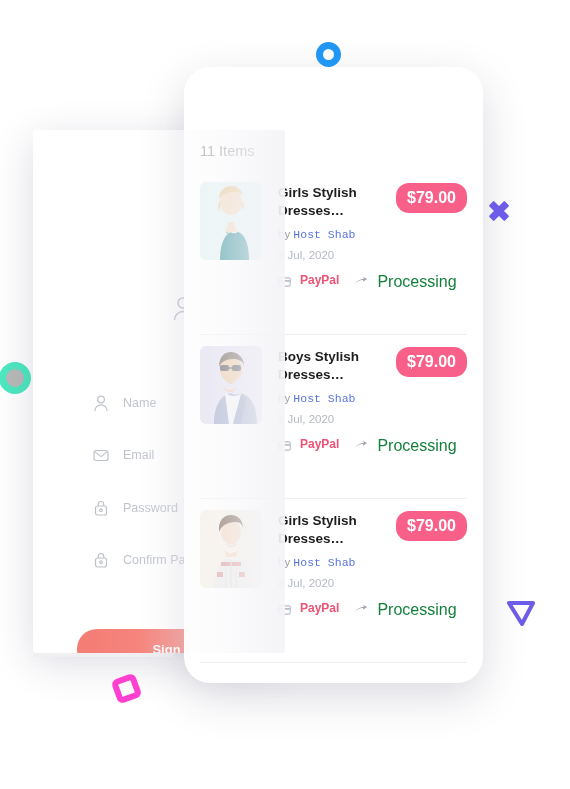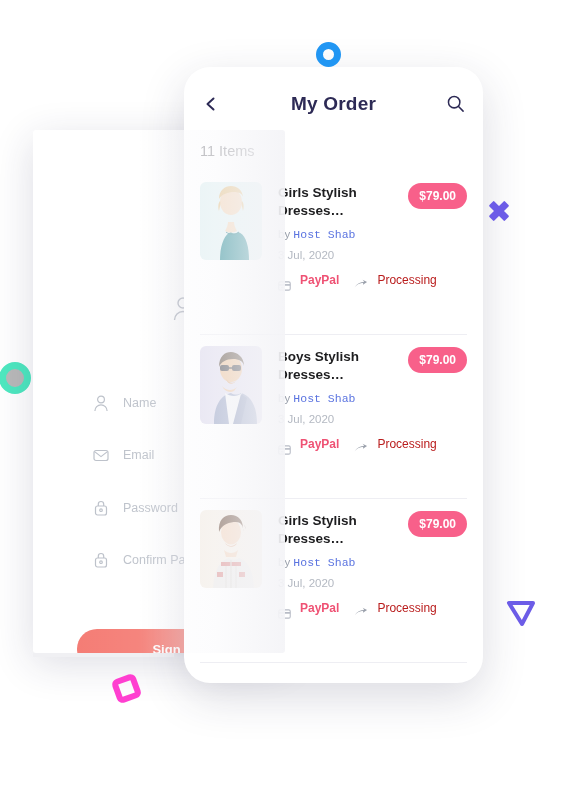--- a/index.html
+++ b/index.html
@@ -236,40 +236,40 @@
     font-family: Liberation Mono, monospace;
   }
   .item-date {
     margin-top: 8px;
     font-size: 11.5px;
     color: #b4b9c2;
   }
   .meta-row {
     margin-top: 12px;
     display: flex;
-    align-items: flex-end;
+    align-items: flex-start;
     gap: 9px;
   }
   .meta-row .card-icon { width: 13px; height: 10px; color: #b8bcc6; }
   .pay-label {
     font-size: 12px;
     font-weight: bold;
     color: #ef5274;
   }
   .meta-row .arrow-icon { width: 14px; height: 11px; color: #a9aeb8; margin-left: 6px; color:#9aa0ab; }
   .status-label {
-    font-size: 12px;
-    color: #b91c1c;
+    font-size: 16px;
+    color: #15803d;
   }
   .price-badge {
     position: absolute;
     right: 16px; top: 12px;
     background: #f8608a;
     color: #ffffff;
-    font-size: 12px;
+    font-size: 16px;
     font-weight: bold;
     padding: 6px 11px;
     border-radius: 13px;
     cursor: pointer;
   }
 </style>
 </head>
 <body>
 
 <div id="scene">
@@ -330,38 +330,20 @@
     </div>
 
     <div id="signup-button">Sign Up</div>
 
     <div class="veil"></div>
   </div>
   <div id="card-foot-bar"></div>
 
   <div id="order-card">
 
-    <div id="order-header">
-      <div id="back-button">
-        <span>
-          <svg viewBox="0 0 16 16" width="16" height="16" fill="none" stroke="#2d2a55" stroke-width="2" stroke-linecap="round" stroke-linejoin="round">
-            <path d="M10.5 2.5 4.5 8l6 5.5"></path>
-          </svg>
-        </span>
-      </div>
-      <div id="page-title">My Order</div>
-      <div id="search-button">
-        <span>
-          <svg viewBox="0 0 20 20" width="19" height="19" fill="none" stroke="#2d2a55" stroke-width="1.6" stroke-linecap="round">
-            <circle cx="8.6" cy="8.6" r="6"></circle>
-            <path d="M13.2 13.2 18 18"></path>
-          </svg>
-        </span>
-      </div>
-    </div>
 
     <div id="items-count">11 Items</div>
 
     <div id="order-list">
 
       <div class="order-row">
         <div class="row-inner">
           <div class="thumb">
             <svg viewBox="0 0 62 78" width="62" height="78">
               <rect width="62" height="78" fill="#dff0f1"></rect>

